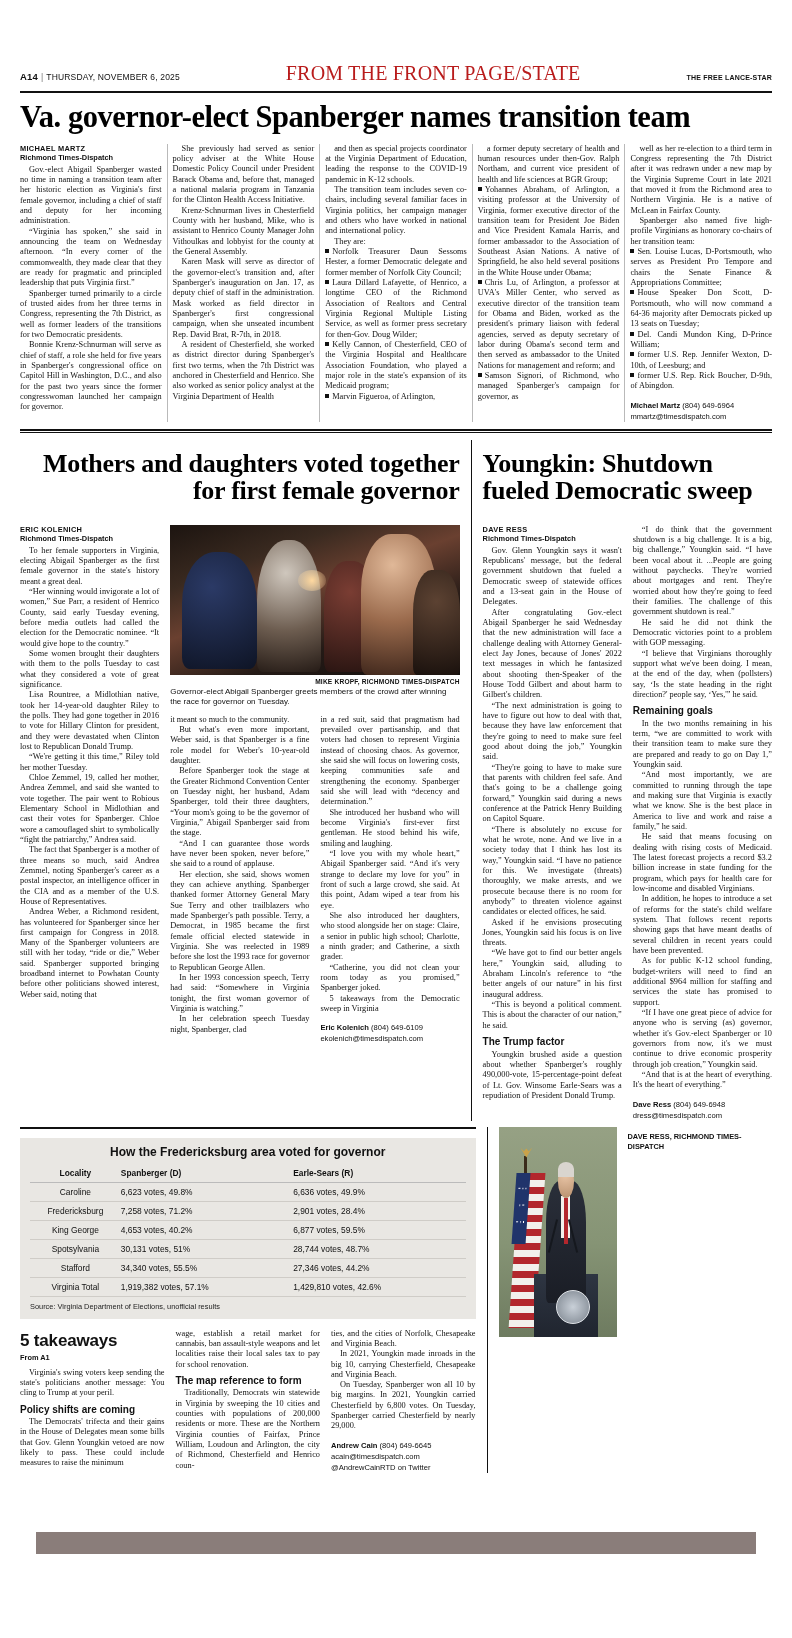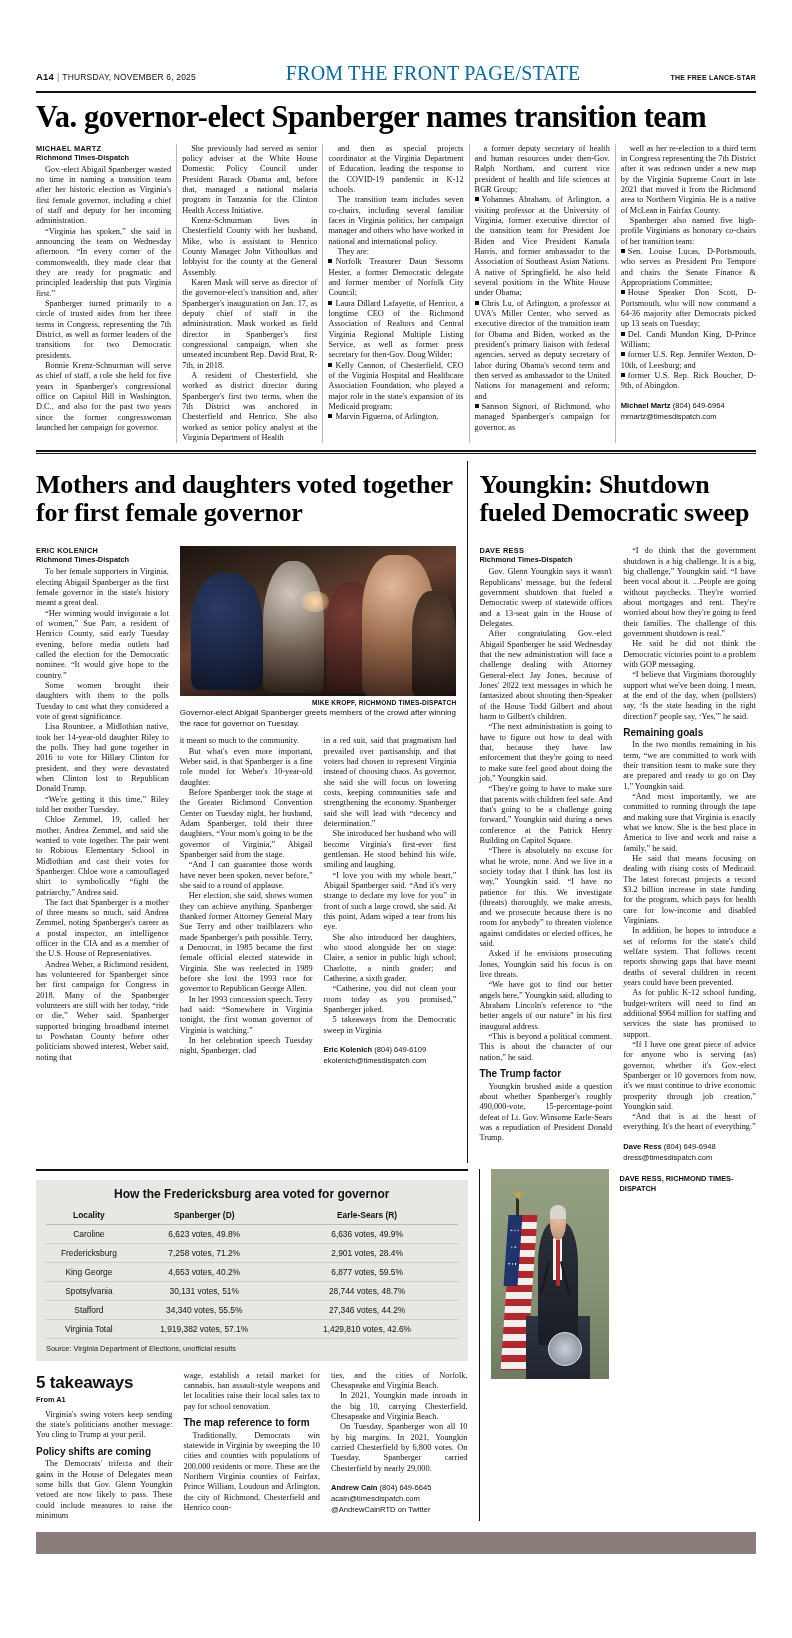--- a/index.html
+++ b/index.html
@@ -4,28 +4,28 @@
 <style>
   * { box-sizing: border-box; }
   html, body { margin:0; padding:0; }
   body {
     width:792px; height:1638px;
     background:#ffffff;
     font-family:"Liberation Serif", serif;
     color:#111;
     overflow:hidden;
   }
-  .page { position:relative; width:792px; height:1626px; padding:0 36px; }
+  .page { position:relative; width:792px; height:1626px; padding:0 20px; }
 
   
   .masthead { display:flex; align-items:baseline; justify-content:space-between; padding-top:62px; }
   .folio { font-family:"Liberation Sans", sans-serif; font-size:8.5px; letter-spacing:.02em; color:#111; white-space:nowrap; }
   .folio .pg { font-weight:bold; font-size:9.5px; }
   .folio .sep { padding:0 3px; color:#777; }
-  .section-title { font-family:"Liberation Serif", serif; font-size:20px; letter-spacing:.01em; color:#0369a1; text-align:center; flex:1; }
+  .section-title { font-family:"Liberation Serif", serif; font-size:20px; letter-spacing:.01em; color:#b91c1c; text-align:center; flex:1; }
   .paper-name { font-family:"Liberation Sans", sans-serif; font-size:7px; font-weight:bold; letter-spacing:.03em; white-space:nowrap; }
 
   .rule-thick { border-top:2.5px solid #111; margin-top:6px; }
   .rule-double { border-top:2.5px solid #111; border-bottom:1px solid #111; height:4px; margin:7px 0 0; }
 
   
   h1.hl-main {
     font-family:"Liberation Serif", serif;
     font-weight:bold; font-size:30.5px; line-height:1.04;
     margin:9px 0 10px; letter-spacing:-0.015em; color:#000;
@@ -78,21 +78,21 @@
             text-align:right; margin:3px 0 2px; }
   .caption { font-family:"Liberation Sans", sans-serif; font-size:8px; line-height:1.32; margin-bottom:7px; }
 
   
   .tablewrap { background:#e9e7e3; padding:7px 10px 8px; margin-top:9px; }
   .table-title { font-family:"Liberation Sans", sans-serif; font-weight:bold; font-size:12px; text-align:center; margin-bottom:6px; color:#111; }
   table.votes { width:100%; border-collapse:collapse; font-family:"Liberation Sans", sans-serif; font-size:8.4px; }
   table.votes th { font-weight:bold; padding:3px 0 4px; border-bottom:.7px solid #bbb; }
   table.votes td { padding:4px 0; border-bottom:.7px solid #cfccc7; }
   table.votes th.l, table.votes td.l { text-align:center; }
-  table.votes th.r, table.votes td.r { text-align:center; }
+  table.votes th.r, table.votes td.r { text-align:left; }
   table.votes td.r { padding-right:18px; }
   table.votes th.r { padding-right:18px; }
   .tsource { font-family:"Liberation Sans", sans-serif; font-size:7.4px; padding-top:5px; color:#222; }
   h3.kicker { font-family:"Liberation Sans", serif; font-weight:bold; font-size:17px; margin:2px 0 2px; letter-spacing:-0.01em; }
   .fromline { font-family:"Liberation Sans", sans-serif; font-weight:bold; font-size:7.4px; margin-bottom:6px; }
 
   
   .ypic { width:100%; height:210px; position:relative; overflow:hidden; background:#7f8f72; }
   .ypic .wall { position:absolute; inset:0; background:linear-gradient(180deg,#96a184 0%,#869475 55%,#6e7b60 100%); }
   .ypic .flagpole { position:absolute; left:22%; top:14%; width:3px; height:80%; background:#3a2b1a; }
@@ -204,21 +204,21 @@
         <span>(804) 649-6964</span><br>
         <span>mmartz@timesdispatch.com</span>
       </div>
     </div>
   </div>
 
   <div class="rule-double"></div>
 
   <div class="band">
 
-    <div style="grid-column:1 / span 3;">
+    <div style="grid-column:1 / span 3;text-align:right;">
       <h2 class="hl">Mothers and daughters voted together for first female governor</h2>
     </div>
     <div class="sep-v" style="grid-column:4; grid-row:1 / span 2;"></div>
     <div style="grid-column:5 / span 2;">
       <h2 class="hl">Youngkin: Shutdown fueled Democratic sweep</h2>
     </div>
 
     <div style="grid-column:1;">
       <div class="byline">ERIC KOLENICH</div>
       <div class="byline-org">Richmond Times-Dispatch</div>

